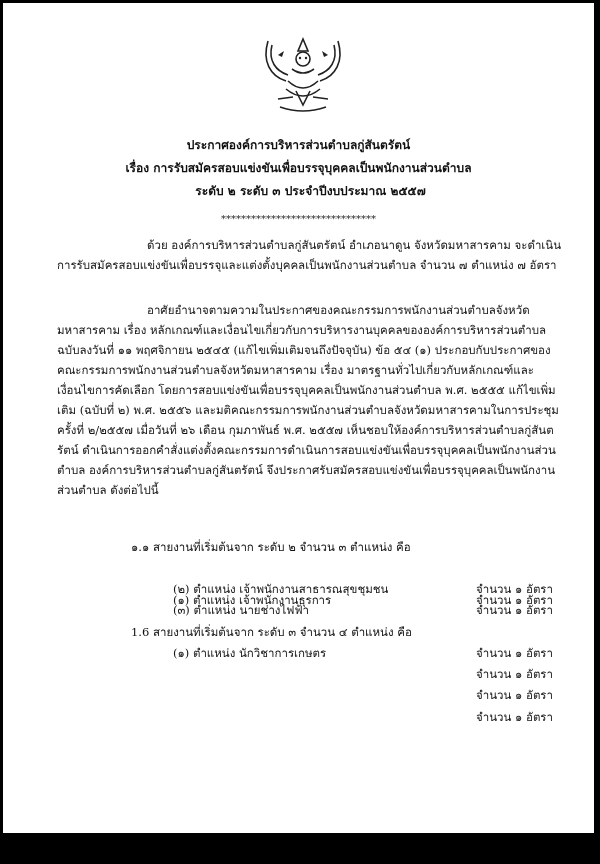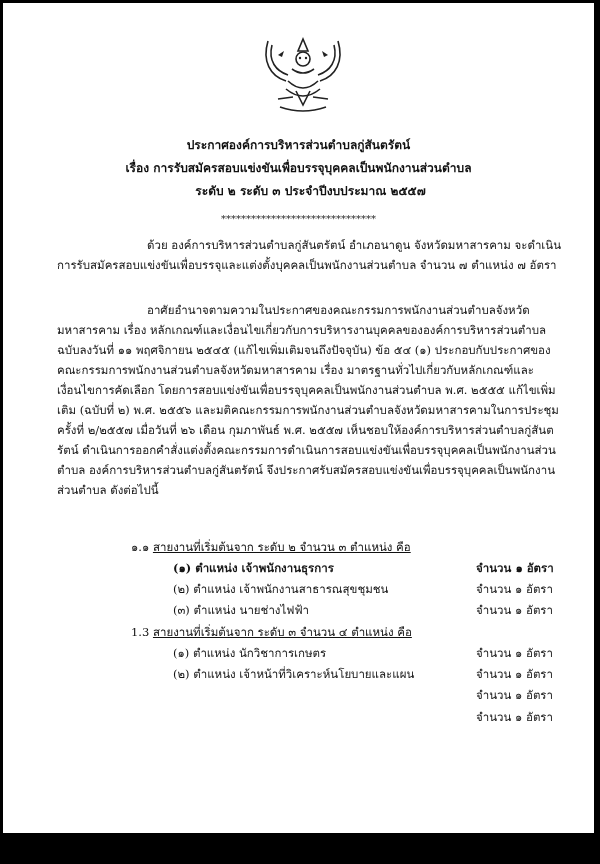--- a/index.html
+++ b/index.html
@@ -11,21 +11,21 @@
     position: absolute; left: 3px; top: 3px; width: 591px; height: 830px;
     background: #fff; color: #111;
   }
   .emblem { position: absolute; left: 255px; top: 28px; width: 90px; height: 85px; }
   .title { position: absolute; left: 0; width: 591px; text-align: center; font-weight: bold; font-size: 12px; color: #111; }
   .stars { position: absolute; left: 0; width: 591px; text-align: center; font-size: 10px; letter-spacing: 0px; top: 210px; color: #222; }
   .para { position: absolute; left: 54px; width: 510px; font-size: 11.5px; line-height: 20px; color: #151515; }
   .para .indent { display: inline-block; width: 90px; }
   .sec { position: absolute; font-size: 11.5px; color: #111; }
   .sec.bold { font-weight: bold; }
-  .u { text-decoration: underline; }
+  .u { }
   .pos-row { position: absolute; left: 0; width: 591px; height: 20px; font-size: 11.5px; color: #151515; }
   .pos-row .name { position: absolute; left: 170px; }
   .pos-row .qty { position: absolute; left: 473px; }
   .footer {
     position: absolute; right: 8px; top: 842px; color: #fff;
     font-family: "DejaVu Sans", sans-serif; font-size: 11px; margin-top: 28px;
   }
 </style>
 </head>
 <body>
@@ -67,44 +67,43 @@
   <div class="para" style="top:297px;">
     <span class="indent"></span><span>อาศัยอำนาจตามความในประกาศของคณะกรรมการพนักงานส่วนตำบลจังหวัดมหาสารคาม เรื่อง หลักเกณฑ์และเงื่อนไขเกี่ยวกับการบริหารงานบุคคลขององค์การบริหารส่วนตำบล ฉบับลงวันที่ ๑๑ พฤศจิกายน ๒๕๔๕ (แก้ไขเพิ่มเติมจนถึงปัจจุบัน) ข้อ ๕๔ (๑) ประกอบกับประกาศของคณะกรรมการพนักงานส่วนตำบลจังหวัดมหาสารคาม เรื่อง มาตรฐานทั่วไปเกี่ยวกับหลักเกณฑ์และเงื่อนไขการคัดเลือก โดยการสอบแข่งขันเพื่อบรรจุบุคคลเป็นพนักงานส่วนตำบล พ.ศ. ๒๕๕๕ แก้ไขเพิ่มเติม (ฉบับที่ ๒) พ.ศ. ๒๕๕๖ และมติคณะกรรมการพนักงานส่วนตำบลจังหวัดมหาสารคามในการประชุมครั้งที่ ๒/๒๕๕๗ เมื่อวันที่ ๒๖ เดือน กุมภาพันธ์ พ.ศ. ๒๕๕๗ เห็นชอบให้องค์การบริหารส่วนตำบลกู่สันตรัตน์ ดำเนินการออกคำสั่งแต่งตั้งคณะกรรมการดำเนินการสอบแข่งขันเพื่อบรรจุบุคคลเป็นพนักงานส่วนตำบล องค์การบริหารส่วนตำบลกู่สันตรัตน์ จึงประกาศรับสมัครสอบแข่งขันเพื่อบรรจุบุคคลเป็นพนักงานส่วนตำบล ดังต่อไปนี้</span>
   </div>
 
 
   <div class="sec" style="left:128px; top:535px;">
     <span>๑.๑</span>
     <span class="u">สายงานที่เริ่มต้นจาก ระดับ ๒ จำนวน ๓ ตำแหน่ง คือ</span>
   </div>
 
-  <div class="pos-row" style="top:556px;font-weight:bold;">
+  <div class="pos-row" style="top:588px;">
     <span class="name">(๑) ตำแหน่ง เจ้าพนักงานธุรการ</span>
     <span class="qty">จำนวน ๑ อัตรา</span>
   </div>
   <div class="pos-row" style="top:577px;">
     <span class="name">(๒) ตำแหน่ง เจ้าพนักงานสาธารณสุขชุมชน</span>
     <span class="qty">จำนวน ๑ อัตรา</span>
   </div>
   <div class="pos-row" style="top:598px;">
     <span class="name">(๓) ตำแหน่ง นายช่างไฟฟ้า</span>
     <span class="qty">จำนวน ๑ อัตรา</span>
   </div>
 
   <div class="sec" style="left:128px; top:620px;">
-    <span>1.3</span>
+    <span>1.6</span>
     <span class="u">สายงานที่เริ่มต้นจาก ระดับ ๓ จำนวน ๔ ตำแหน่ง คือ</span>
   </div>
 
   <div class="pos-row" style="top:641px;">
     <span class="name">(๑) ตำแหน่ง นักวิชาการเกษตร</span>
     <span class="qty">จำนวน ๑ อัตรา</span>
   </div>
   <div class="pos-row" style="top:662px;">
-    <span class="name">(๒) ตำแหน่ง เจ้าหน้าที่วิเคราะห์นโยบายและแผน</span>
     <span class="qty">จำนวน ๑ อัตรา</span>
   </div>
   <div class="pos-row" style="top:683px;">
     <span class="qty">จำนวน ๑ อัตรา</span>
   </div>
   <div class="pos-row" style="top:705px;">
     <span class="qty">จำนวน ๑ อัตรา</span>
   </div>
 </div>
 

